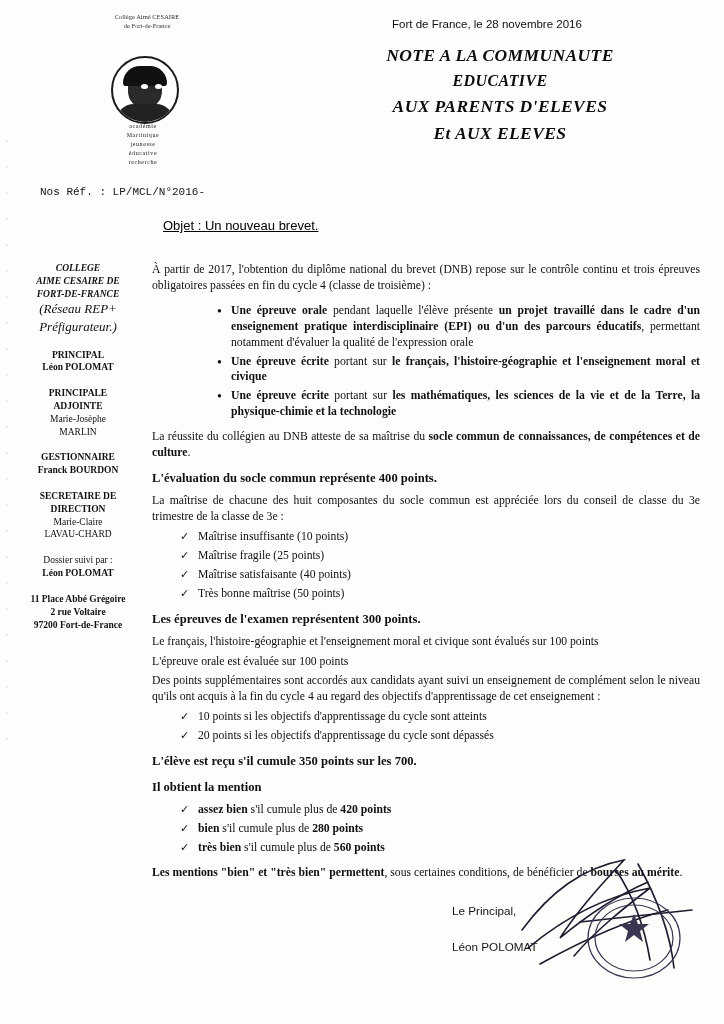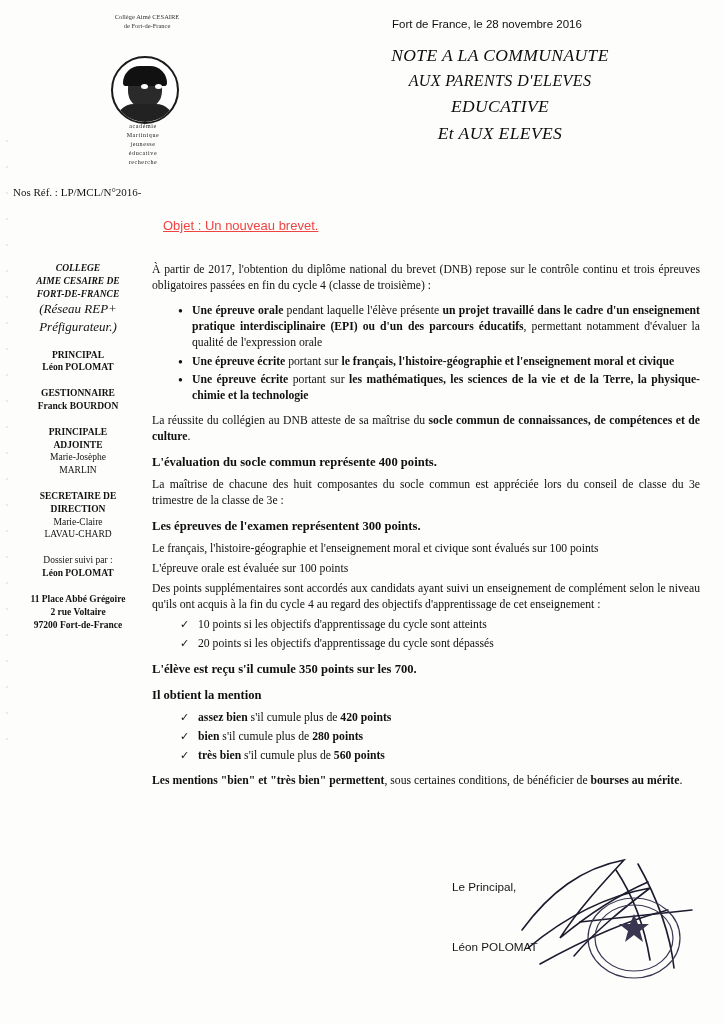--- a/index.html
+++ b/index.html
@@ -111,42 +111,42 @@
     color: #101010;
   }
   .title-block {
     position: absolute;
     left: 330px;
     top: 42px;
     width: 340px;
     text-align: center;
     font-family: "Liberation Serif", serif;
     font-style: italic;
-    font-weight: normal;
+    font-weight: bold;
     font-size: 17.5px;
     line-height: 1.52;
     letter-spacing: 0.4px;
     color: #0d0d0d;
   }
   .title-block div:nth-child(2) { font-size: 16px; }
   .refs {
     position: absolute;
-    left: 13px;
+    left: 40px;
     top: 186px;
     font-size: 11px;
-    font-family: Liberation Serif, serif;
+    font-family: Liberation Mono, monospace;
   }
   .objet {
     position: absolute;
     left: 163px;
     top: 218px;
     font-size: 13px;
     font-family: "Liberation Sans", sans-serif;
     text-decoration: underline;
-    color: #ef4444;
+    color: #000000;
   }
   
   .sidebar {
     position: absolute;
     left: 14px;
     top: 262px;
     width: 128px;
     text-align: center;
     font-family: "Liberation Serif", serif;
     font-size: 9.5px;
@@ -174,20 +174,21 @@
   .b { font-weight: bold; }
   ul.bullets {
     margin: 0 0 9px 0;
     padding-left: 40px;
     list-style: none;
   }
   ul.bullets > li {
     position: relative;
     margin-bottom: 3px;
     text-align: justify;
+    margin-left: 39px;
   }
   ul.bullets > li:before {
     content: "\2022";
     position: absolute;
     left: -14px;
     top: -1px;
     font-size: 14px;
   }
   ul.checks {
     margin: 0 0 9px 0;
@@ -206,21 +207,21 @@
     font-size: 11px;
   }
   h2.sec {
     margin: 9px 0 6px 0;
     font-size: 12.6px;
     font-weight: bold;
   }
   .sign-title {
     position: absolute;
     left: 452px;
-    top: 880px;
+    top: 904px;
     font-size: 11.7px;
   }
   .sign-name {
     position: absolute;
     left: 452px;
     top: 940px;
     font-size: 11.7px;
   }
   .signature {
     position: absolute;
@@ -265,51 +266,51 @@
       <div>jeunesse</div>
       <div>éducative</div>
       <div>recherche</div>
     </div>
   </div>
 
   <div class="date-line">Fort de France, le 28 novembre 2016</div>
 
   <div class="title-block">
     <div>NOTE A LA COMMUNAUTE</div>
+    <div>EDUCATIVE</div>
     <div>AUX PARENTS D'ELEVES</div>
-    <div>EDUCATIVE</div>
     <div>Et AUX ELEVES</div>
   </div>
 
   <div class="refs">Nos Réf. : LP/MCL/N°2016-</div>
   <div class="objet">Objet : Un nouveau brevet.</div>
 
   <div class="sidebar">
     <div class="sb-block">
       <div class="b i">COLLEGE</div>
       <div class="b i">AIME CESAIRE DE</div>
       <div class="b i">FORT-DE-FRANCE</div>
       <div class="i sm">(Réseau REP+</div>
       <div class="i sm">Préfigurateur.)</div>
     </div>
     <div class="sb-block">
       <div class="b">PRINCIPAL</div>
       <div class="b">Léon POLOMAT</div>
     </div>
     <div class="sb-block">
-      <div class="b">GESTIONNAIRE</div>
-      <div class="b">Franck BOURDON</div>
-    </div>
-    <div class="sb-block">
       <div class="b">PRINCIPALE</div>
       <div class="b">ADJOINTE</div>
       <div>Marie-Josèphe</div>
       <div>MARLIN</div>
     </div>
     <div class="sb-block">
+      <div class="b">GESTIONNAIRE</div>
+      <div class="b">Franck BOURDON</div>
+    </div>
+    <div class="sb-block">
       <div class="b">SECRETAIRE DE</div>
       <div class="b">DIRECTION</div>
       <div>Marie-Claire</div>
       <div>LAVAU-CHARD</div>
     </div>
     <div class="sb-block">
       <div>Dossier suivi par :</div>
       <div class="b">Léon POLOMAT</div>
     </div>
     <div class="sb-block">
@@ -334,20 +335,26 @@
         <span class="b">Une épreuve écrite</span><span> portant sur </span><span class="b">les mathématiques, les sciences de la vie et de la Terre, la physique-chimie et la technologie</span><span></span>
       </li>
     </ul>
 
     <p class="p">
       <span>La réussite du collégien au DNB atteste de sa maîtrise du </span><span class="b">socle commun de connaissances, de compétences et de culture</span><span>.</span>
     </p>
 
     <h2 class="sec">L'évaluation du socle commun représente 400 points.</h2>
     <p class="p tight">La maîtrise de chacune des huit composantes du socle commun est appréciée lors du conseil de classe du 3e trimestre de la classe de 3e :</p>
+    <ul class="checks">
+      <li>Maîtrise insuffisante (10 points)</li>
+      <li>Maîtrise fragile (25 points)</li>
+      <li>Maîtrise satisfaisante (40 points)</li>
+      <li>Très bonne maîtrise (50 points)</li>
+    </ul>
 
     <h2 class="sec">Les épreuves de l'examen représentent 300 points.</h2>
     <p class="p tight">Le français, l'histoire-géographie et l'enseignement moral et civique sont évalués sur 100 points</p>
     <p class="p tight">L'épreuve orale est évaluée sur 100 points</p>
 
     <p class="p tight">Des points supplémentaires sont accordés aux candidats ayant suivi un enseignement de complément selon le niveau qu'ils ont acquis à la fin du cycle 4 au regard des objectifs d'apprentissage de cet enseignement :</p>
     <ul class="checks">
       <li>10 points si les objectifs d'apprentissage du cycle sont atteints</li>
       <li>20 points si les objectifs d'apprentissage du cycle sont dépassés</li>
     </ul>

